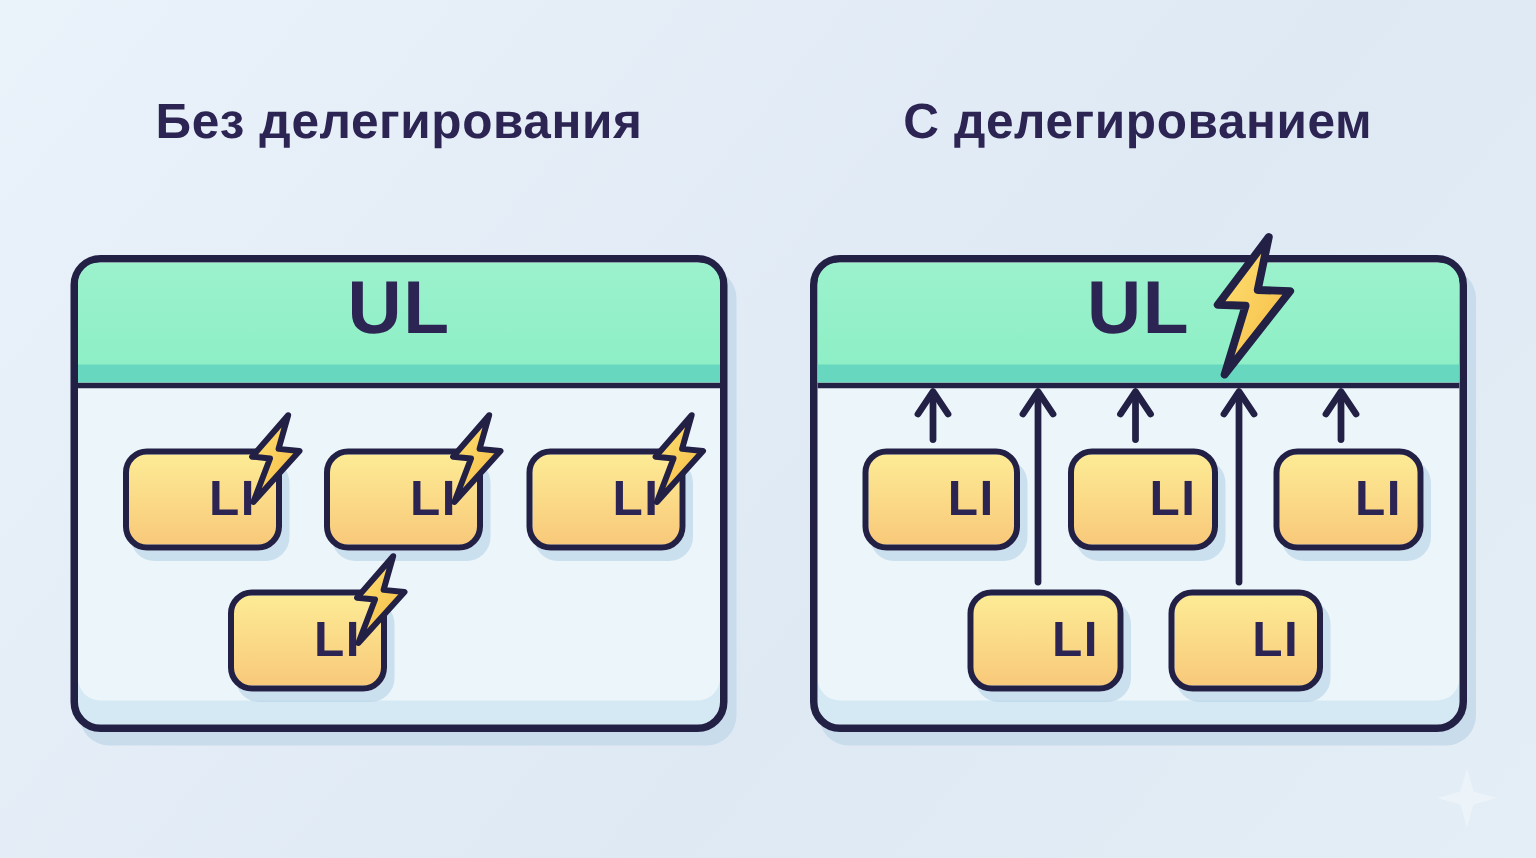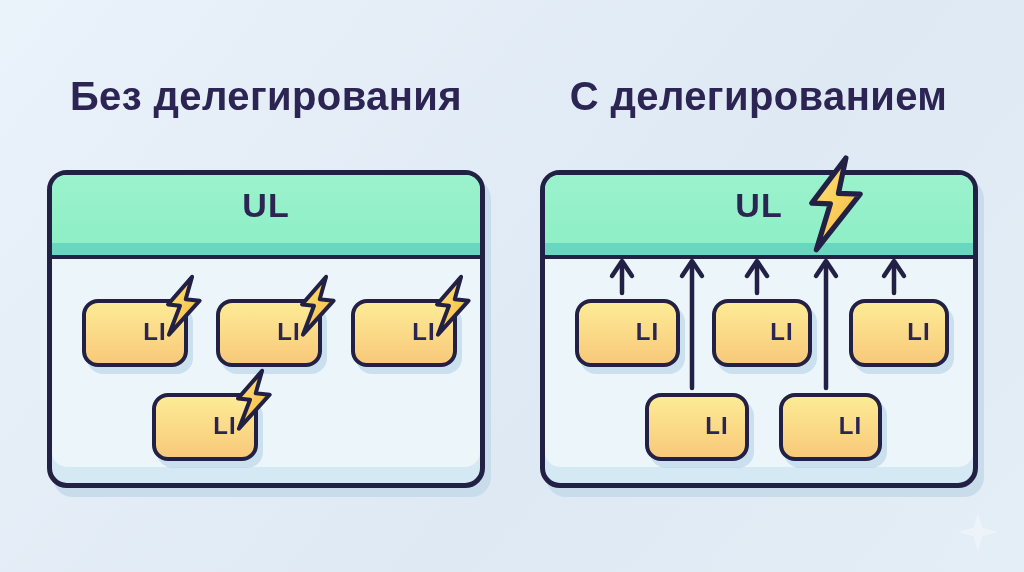--- a/index.html
+++ b/index.html
@@ -14,49 +14,49 @@
   *{margin:0;padding:0;box-sizing:border-box;}
   html,body{width:1024px;height:572px;}
   body{
     position:relative;overflow:hidden;
     background:linear-gradient(130deg,var(--canvas_bg_a) 0%,var(--canvas_bg_b) 60%,#e4eef6 100%);
     font-family:"Liberation Sans","DejaVu Sans",sans-serif;
     color:var(--text);
   }
   .title{
     position:absolute;top:62px;width:438px;text-align:center;
-    font-size:40px;font-weight:800;letter-spacing:.4px;color:var(--text);margin-top:12px;
+    font-size:33px;font-weight:800;letter-spacing:.4px;color:var(--text);
   }
   .title-left{left:47px;}
   .title-right{left:540px;width:437px;text-align:center;}
   .panel{
     position:absolute;top:170px;width:438px;height:318px;
     background:var(--panel_body);
     border:5px solid var(--outline);border-radius:20px;
     box-shadow:6px 9px 0 var(--panel_shadow), inset 0 -16px 0 var(--panel_body_strip);
   }
   .panel-left{left:47px;}
   .panel-right{left:540px;}
   .panel-header{
     position:absolute;top:0;left:0;right:0;height:84px;
     background:linear-gradient(var(--header_green_light),var(--header_green));
     border-bottom:4px solid var(--outline);
     border-radius:14px 14px 0 0;
     box-shadow:inset 0 -12px 0 var(--header_green_strip);
     display:flex;align-items:center;justify-content:center;
   }
-  .ul-label{font-size:34px;font-weight:800;color:var(--text);padding-bottom:20px;letter-spacing:1px;}
+  .ul-label{font-size:50px;font-weight:800;color:var(--text);padding-bottom:20px;letter-spacing:1px;}
   .li-box{
     position:absolute;width:106px;height:68px;
     background:linear-gradient(var(--li_yellow_top),var(--li_yellow_bottom));
     border:4.5px solid var(--outline);border-radius:16px;
     box-shadow:5px 7px 0 rgba(176,205,229,.55);
     display:flex;align-items:center;justify-content:center;
   }
-  .li-label{font-size:24px;font-weight:800;color:var(--text);padding-bottom:3px;letter-spacing:1px;margin-left:40px;}
+  .li-label{font-size:33px;font-weight:800;color:var(--text);padding-bottom:3px;letter-spacing:1px;margin-left:40px;}
   .bolt-small{position:absolute;top:-30px;right:-22px;width:46px;height:66px;transform:rotate(6deg);}
   .bolt-big{position:absolute;top:-24px;left:256px;width:68px;height:106px;z-index:3;transform:rotate(2deg);}
   .arrows{position:absolute;inset:-5px;width:438px;height:318px;z-index:1;pointer-events:none;}
   
   .pl-1{left:30px;top:124px;} .pl-2{left:164px;top:124px;} .pl-3{left:299px;top:124px;} .pl-4{left:100px;top:218px;}
   
   .pr-1{left:30px;top:124px;width:105px;} .pr-2{left:167px;top:124px;width:100px;} .pr-3{left:304px;top:124px;width:100px;}
   .pr-4{left:100px;top:218px;width:104px;} .pr-5{left:234px;top:218px;width:103px;}
   .li-box{z-index:2;}
   .sparkle{position:absolute;left:956px;top:510px;width:44px;height:44px;opacity:.45;}

